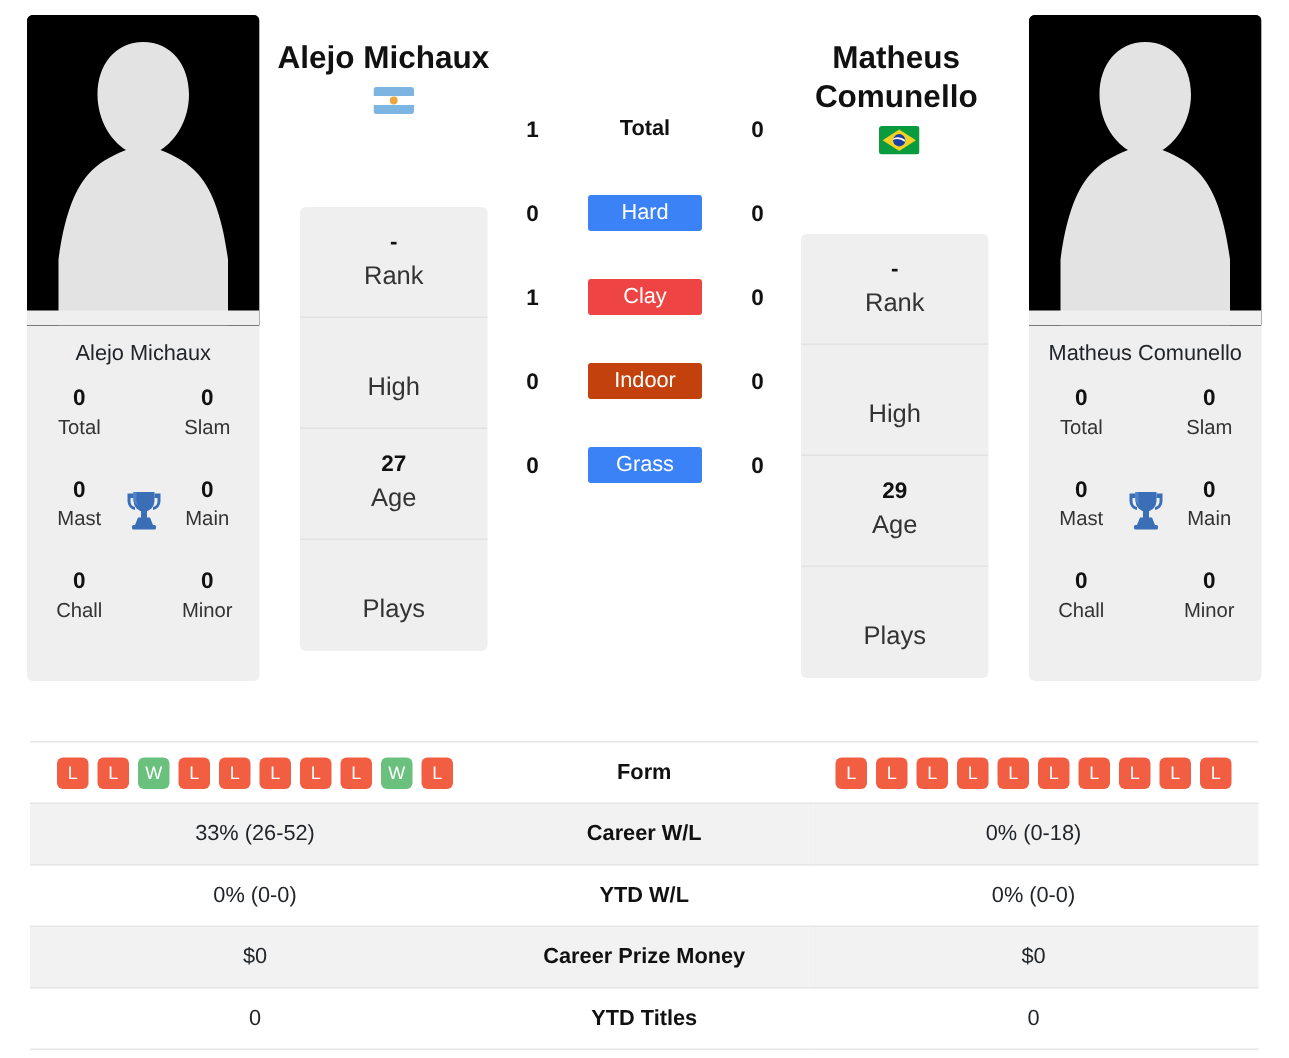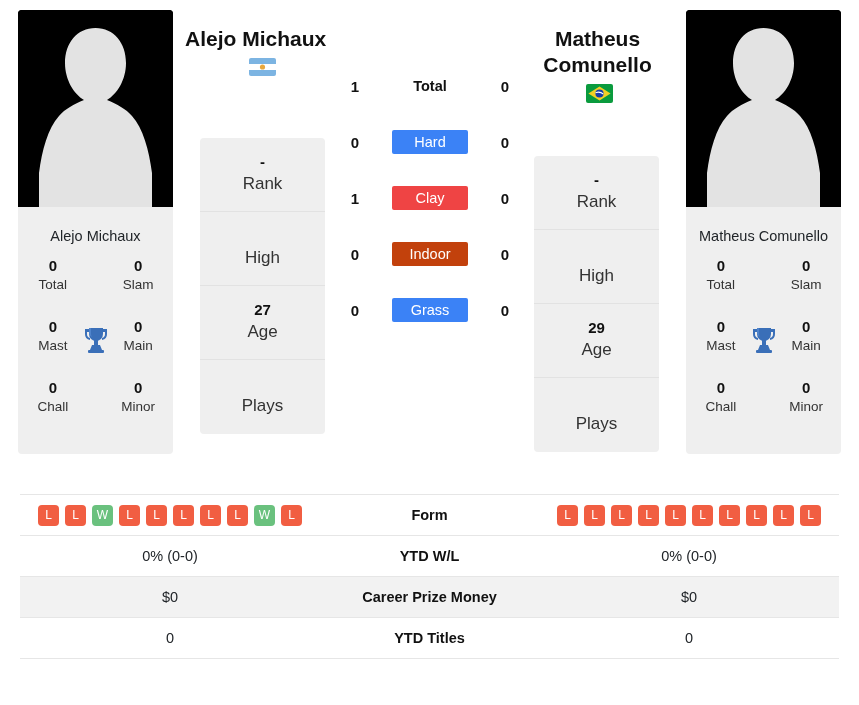--- a/index.html
+++ b/index.html
@@ -435,20 +435,25 @@
               <div class="form-badge l">L</div>
               <div class="form-badge l">L</div>
               <div class="form-badge l">L</div>
               <div class="form-badge l">L</div>
               <div class="form-badge l">L</div>
               <div class="form-badge l">L</div>
               <div class="form-badge l">L</div>
               <div class="form-badge l">L</div>
             </div>
         </td>
+      </tr>
+      <tr class="shade">
+        <td class="side">33% (26-52)</td>
+        <td class="mid">Career W/L</td>
+        <td class="side">0% (0-18)</td>
       </tr>
       <tr>
         <td class="side">0% (0-0)</td>
         <td class="mid">YTD W/L</td>
         <td class="side">0% (0-0)</td>
       </tr>
       <tr class="shade">
         <td class="side">$0</td>
         <td class="mid">Career Prize Money</td>
         <td class="side">$0</td>

